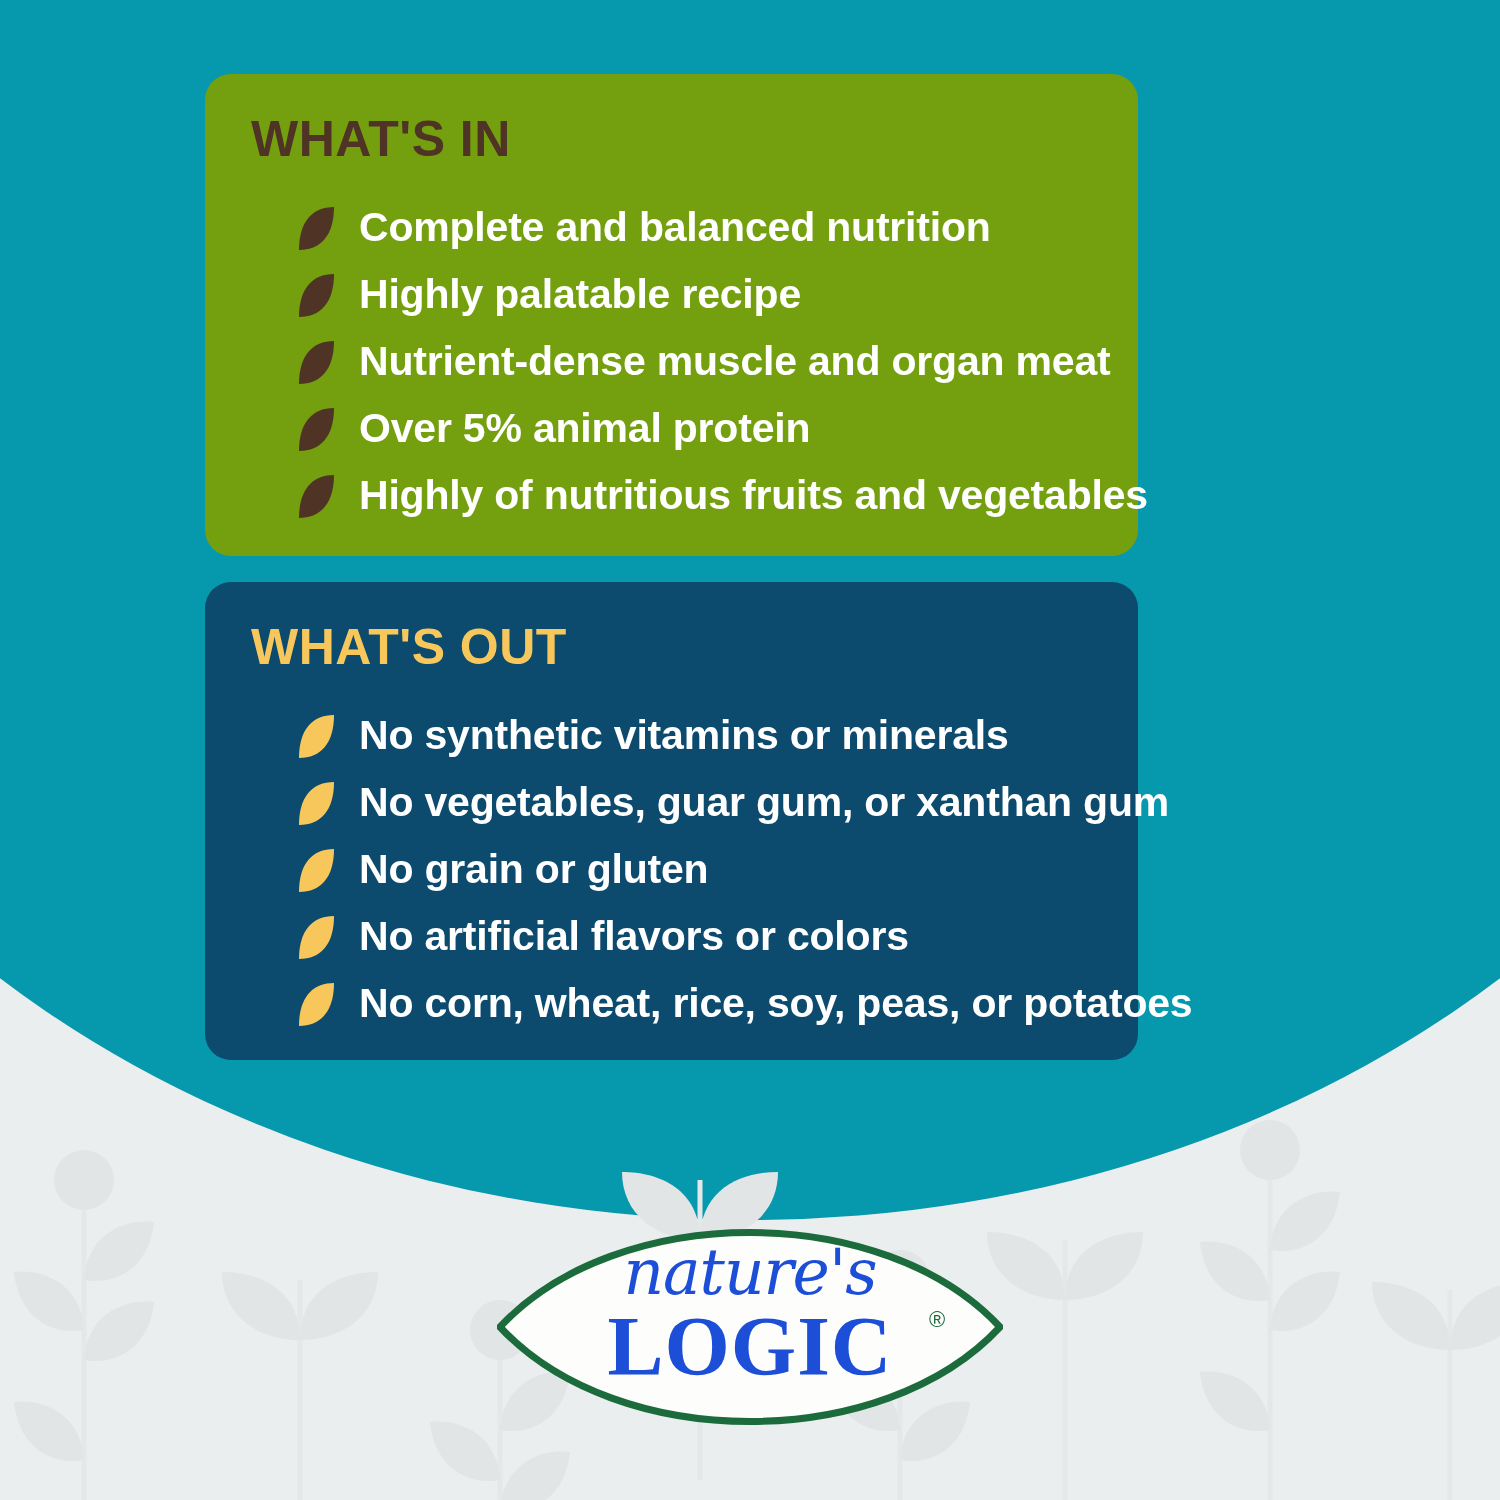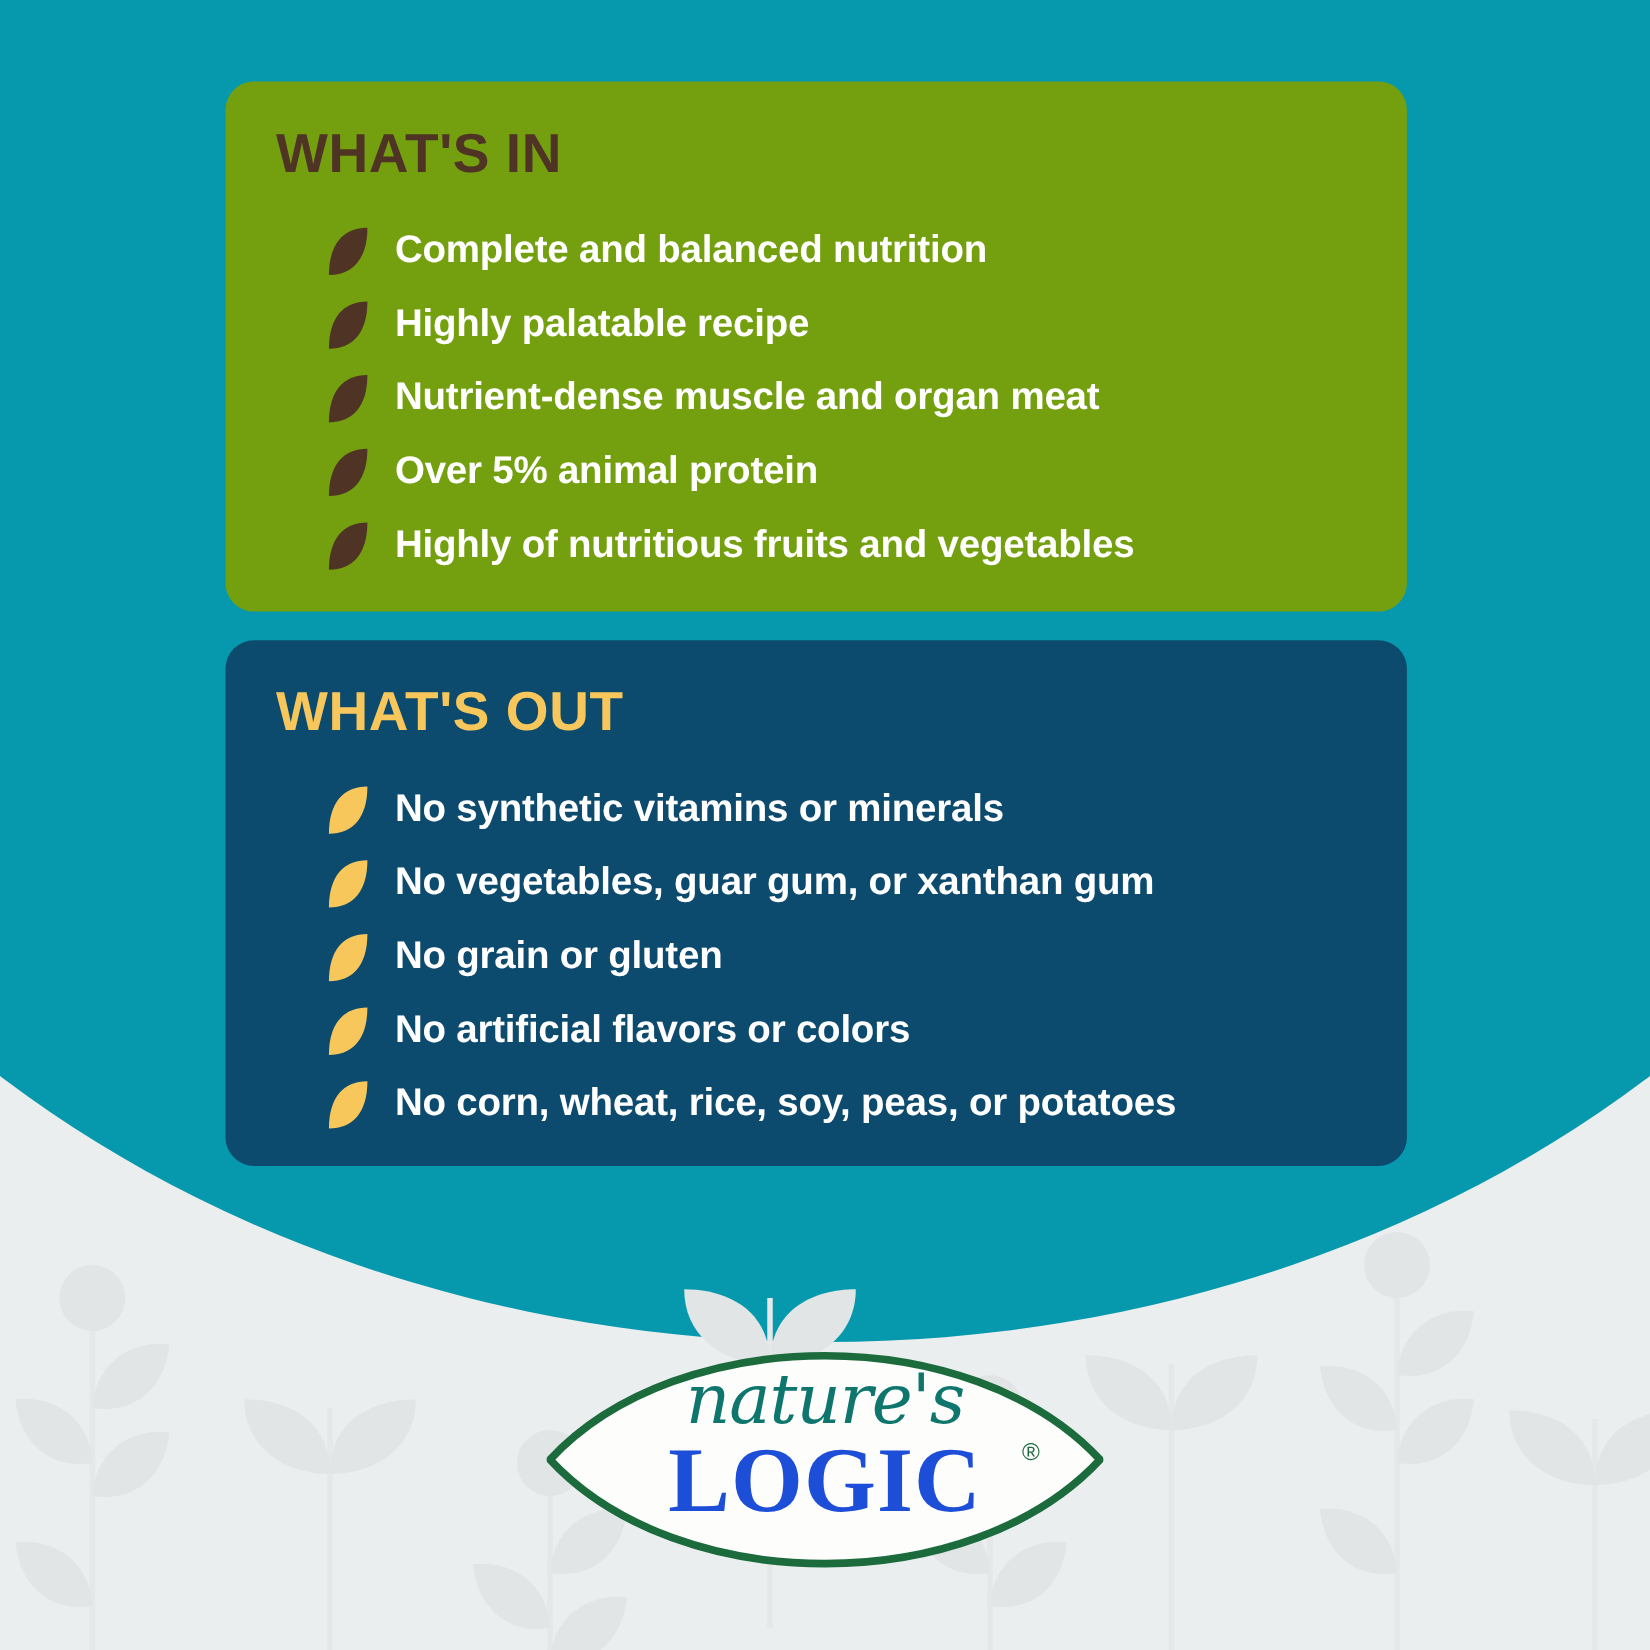--- a/index.html
+++ b/index.html
@@ -36,21 +36,21 @@
     width: 2220px;
     height: 2000px;
     background: #0699AD;
     border-radius: 0 0 50% 50% / 0 0 46% 46%;
   }
 
   
   .card {
     position: absolute;
     left: 205px;
-    width: 1074px;
+    width: 933px;
     border-radius: 26px;
     padding: 40px 46px 42px 46px;
   }
 
   #whats-in-card {
     top: 74px;
     height: 482px;
     background: #74A00F;
   }
 
@@ -83,21 +83,21 @@
     flex: 0 0 auto;
     width: 42px;
     height: 46px;
     margin-right: 22px;
     margin-left: 44px;
     display: block;
   }
 
   .bullet-text {
     color: #FFFFFF;
-    font-size: 35px;
+    font-size: 41px;
     font-weight: bold;
     line-height: 1.15;
     letter-spacing: -0.2px;
     white-space: nowrap;
   }
 
   
   #logo {
     position: absolute;
     left: 497px;
@@ -108,21 +108,21 @@
 
   #logo-wordmark-script {
     position: absolute;
     left: 0;
     top: 46px;
     width: 506px;
     text-align: center;
     font-family: "DejaVu Serif", serif;
     font-style: italic;
     font-size: 63px;
-    color: #0f766e;
+    color: #1d4ed8;
     letter-spacing: -1px;
     line-height: 1;
   }
 
   #logo-wordmark-main {
     position: absolute;
     left: 0;
     top: 110px;
     width: 506px;
     text-align: center;

